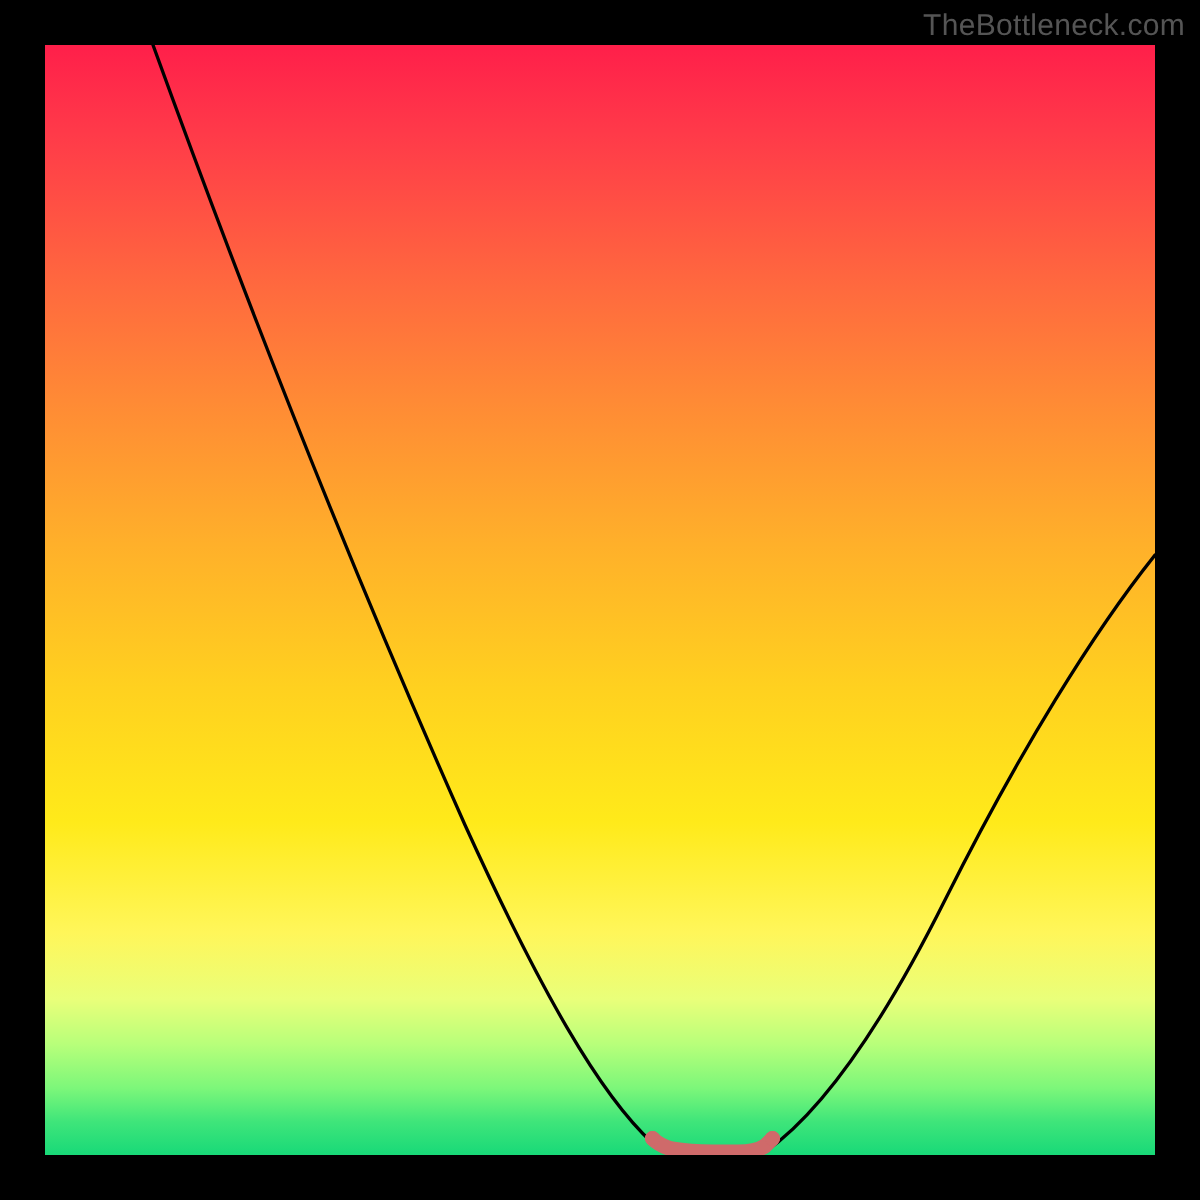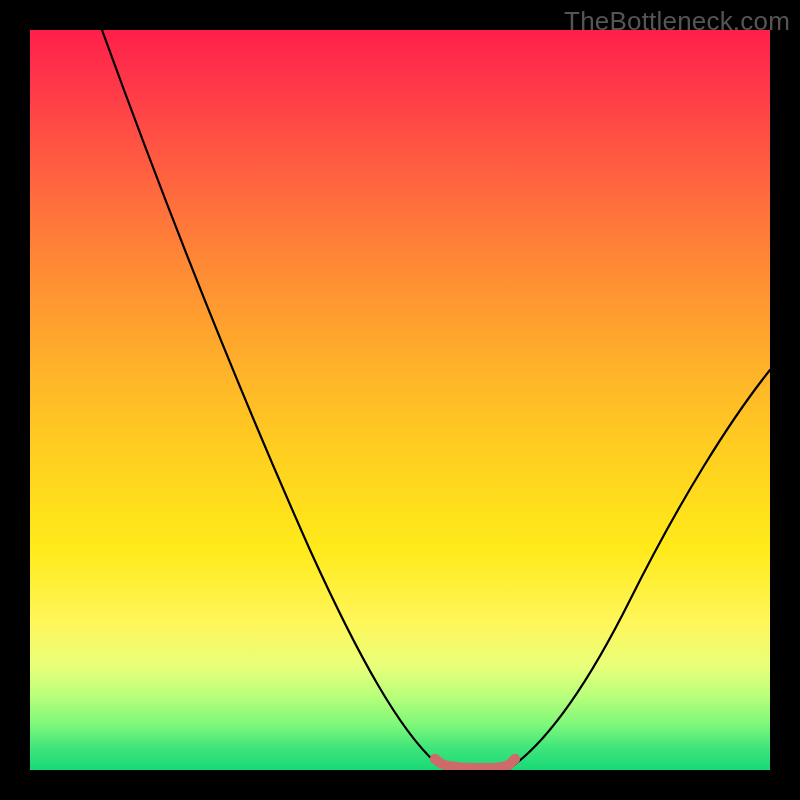--- a/index.html
+++ b/index.html
@@ -15,21 +15,21 @@
     position: relative;
     width: 800px;
     height: 800px;
     background: #000;
   }
   .watermark {
     position: absolute;
     top: 6px;
     right: 10px;
     color: #555;
-    font-size: 26px;
+    font-size: 20px;
     font-weight: 500;
     letter-spacing: 0.2px;
     z-index: 10;
   }
   .plot-area {
     position: absolute;
     left: 30px;
     top: 30px;
     width: 740px;
     height: 740px;

